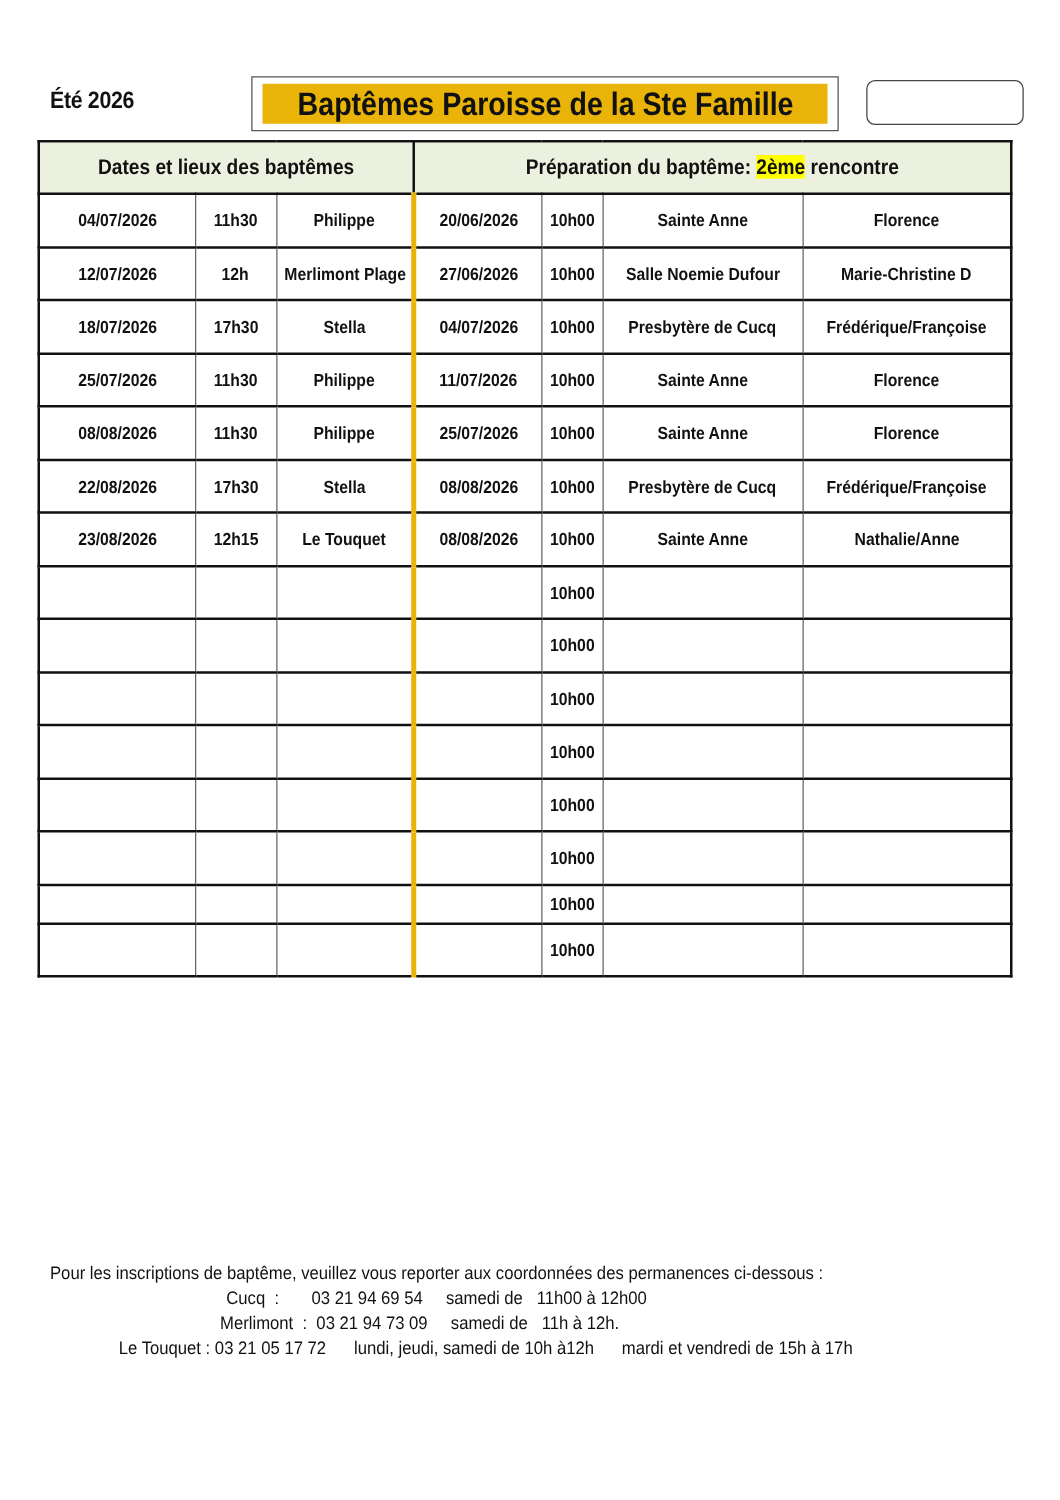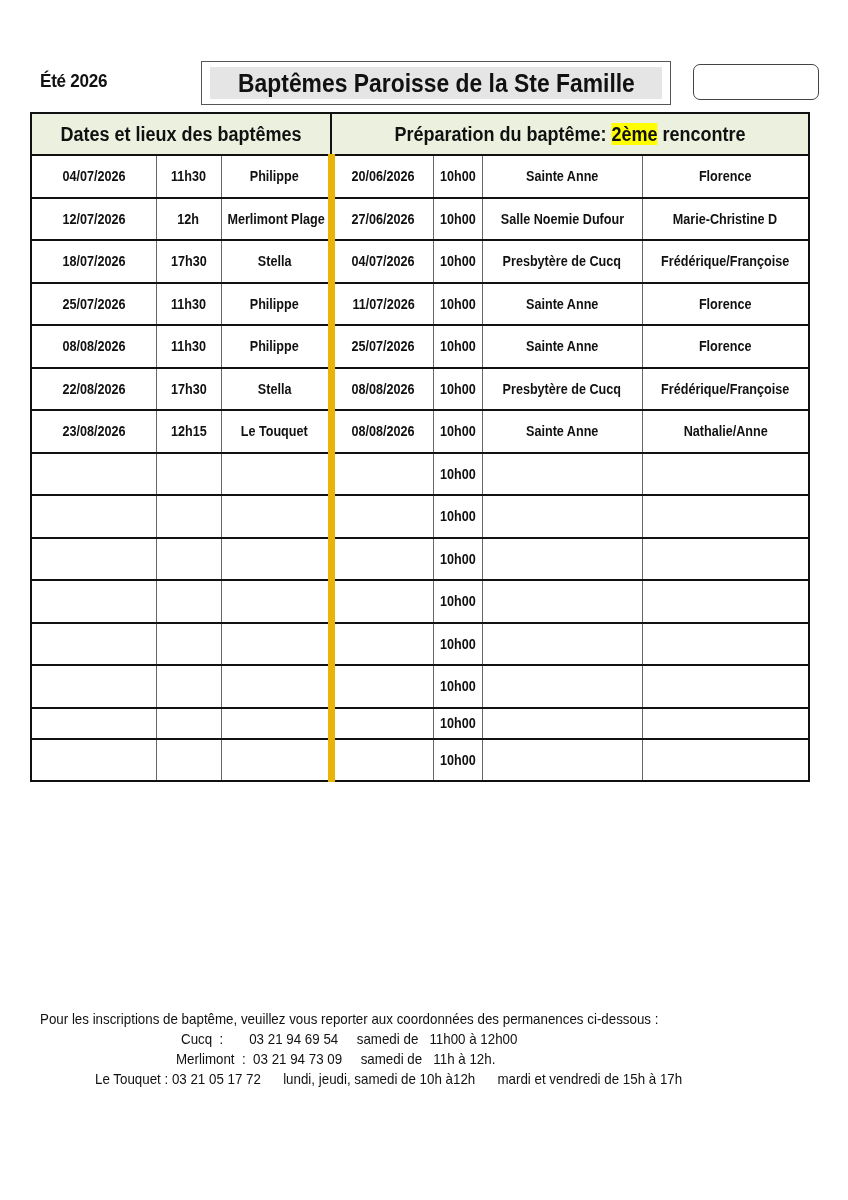--- a/index.html
+++ b/index.html
@@ -1,29 +1,29 @@
 <!DOCTYPE html>
 <html><head>
 <meta charset="utf-8">
 <style>
   html, body { margin:0; padding:0; background:#ffffff; }
   body { width:848px; height:1200px; position:relative; font-family:"Liberation Sans", sans-serif; color:#111; overflow:hidden; }
   .season { position:absolute; left:40px; top:70px; font-size:19px; font-weight:bold; letter-spacing:-0.3px; transform:scaleX(0.9); transform-origin:left; }
   .title-box { position:absolute; left:201px; top:61px; width:470px; height:44px; border:1.5px solid #555; box-sizing:border-box; background:#fff; }
-  .title-inner { position:absolute; left:8px; top:5px; right:8px; bottom:5px; background:#e5e5e5; display:flex; align-items:center; justify-content:center; }
+  .title-inner { position:absolute; left:8px; top:5px; right:8px; bottom:5px; background:#eab308; display:flex; align-items:center; justify-content:center; }
   .title-inner span { font-size:26px; font-weight:bold; transform:scaleX(0.88); white-space:nowrap; }
   .blank-box { position:absolute; left:693px; top:64px; width:126px; height:36px; border:1.5px solid #444; border-radius:7px; box-sizing:border-box; }
   table.sched { position:absolute; left:30px; top:112px; width:778px; border-collapse:collapse; table-layout:fixed; }
   table.sched td, table.sched th { border:1px solid #666; text-align:center; vertical-align:middle; font-size:14px; font-weight:bold; padding:0; overflow:hidden; white-space:nowrap; }
-  table.sched th { background:#ebf1de; height:40px; font-size:20px; border:2px solid #111; }
+  table.sched th { background:#ebf1de; height:40px; font-size:17px; border:2px solid #111; }
   table.sched th span.t { display:inline-block; transform:scaleX(0.9); }
   table.sched tr.row td { height:40.5px; border-top:2px solid #111; border-bottom:2px solid #111; }
   table.sched tr.row.short td { height:29px; }
   table.sched td.c0 { border-left:2px solid #111; }
-  table.sched td.c3 { border-left:7px solid #eab308;margin-top:22px; }
+  table.sched td.c3 { border-left:4px solid #eab308;margin-top:22px; }
   table.sched td.c6 { border-right:2px solid #111;border-radius:19px; }
   .cell-txt { display:inline-block; transform:scaleX(0.9); }
   .hl { background:#ffff00; }
   .footer { position:absolute; left:0; top:1010px; width:848px; font-size:14.5px; line-height:19.5px; color:#111; }
   .footer div { position:absolute; white-space:pre; transform:scaleX(0.92); transform-origin:left; }
 </style>
 </head>
 <body>
 
 <div class="season">Été 2026</div>

